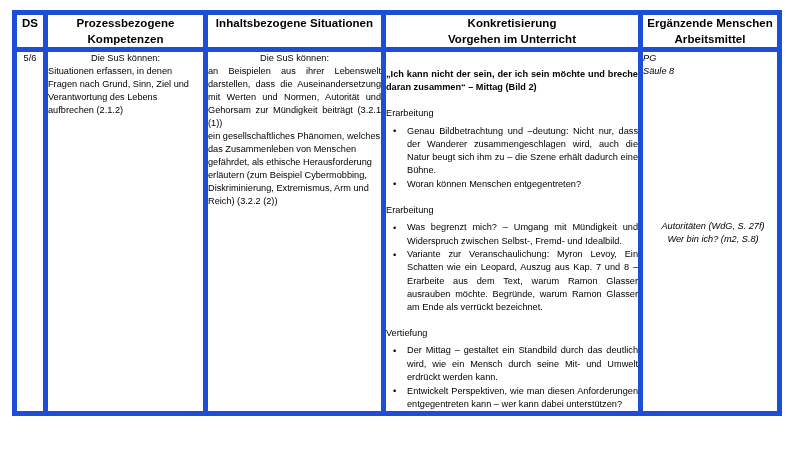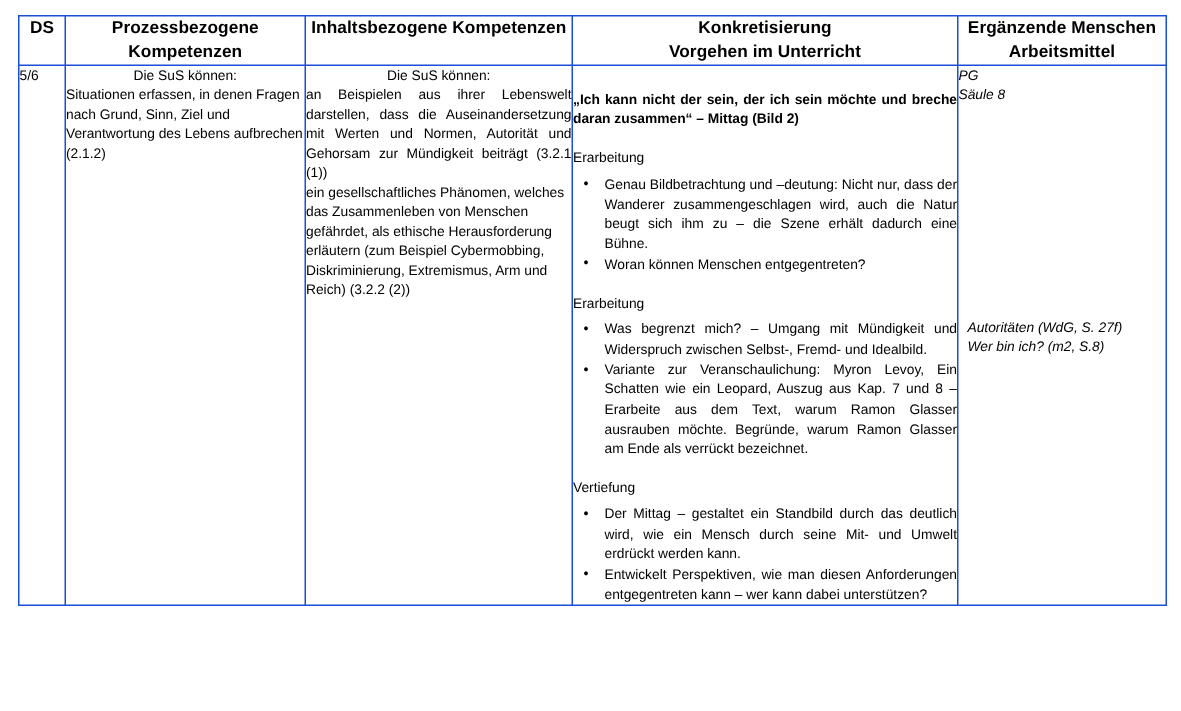--- a/index.html
+++ b/index.html
@@ -24,21 +24,21 @@
   table.curriculum {
     position: absolute;
     left: 12px;
     top: 10px;
     width: 765px;
     border-collapse: collapse;
     table-layout: fixed;
   }
   table.curriculum td,
   table.curriculum th {
-    border: 1px solid #1d4ed8;
+    border: 5px solid #1d4ed8;
     vertical-align: top;
     padding: 0;
     box-sizing: border-box;
   }
   
   thead th {
     font-weight: bold;
     font-size: 11.5px;
     line-height: 16px;
     text-align: center;
@@ -53,21 +53,21 @@
   th.col-hinweise { width: 139px; }
 
   .hdr-line { display: block; }
 
   
   tbody td {
     font-size: 9.2px;
     line-height: 13.0px;
   }
   td.c-ds {
-    text-align: left;
+    text-align: center;
     padding: 5px 2px 2px 2px;
     font-size: 9.2px;
   }
   td.c-prozess,
   td.c-inhalt {
     padding: 5px 6px 4px 6px;
     text-align: justify;
     text-justify: inter-word;
   }
   td.c-konkret {
@@ -126,21 +126,21 @@
   .h-top { font-size: 9.2px; line-height: 13.2px; }
   .h-top span { display: block; }
   .h-mid {
     position: absolute;
     left: 6px;
     top: 168px;
     width: 128px;
     font-size: 9.2px;
     line-height: 13.2px;
   }
-  .h-mid span { display: block; }
+  .h-mid span { display: block; text-align: center; }
 </style>
 </head>
 <body>
 
 <div class="page">
 
   <table class="curriculum">
     <colgroup>
       <col style="width:31px">
       <col style="width:160px">
@@ -151,21 +151,21 @@
     <thead>
       <tr>
         <th class="col-ds">
           <span class="hdr-line">DS</span>
         </th>
         <th class="col-prozess">
           <span class="hdr-line">Prozessbezogene</span>
           <span class="hdr-line">Kompetenzen</span>
         </th>
         <th class="col-inhalt">
-          <span class="hdr-line">Inhaltsbezogene Kompetenzen</span>
+          <span class="hdr-line">Inhaltsbezogene Situationen</span>
         </th>
         <th class="col-konkret">
           <span class="hdr-line">Konkretisierung</span>
           <span class="hdr-line">Vorgehen im Unterricht</span>
         </th>
         <th class="col-hinweise">
           <span class="hdr-line">Ergänzende Menschen</span>
           <span class="hdr-line">Arbeitsmittel</span>
         </th>
       </tr>

